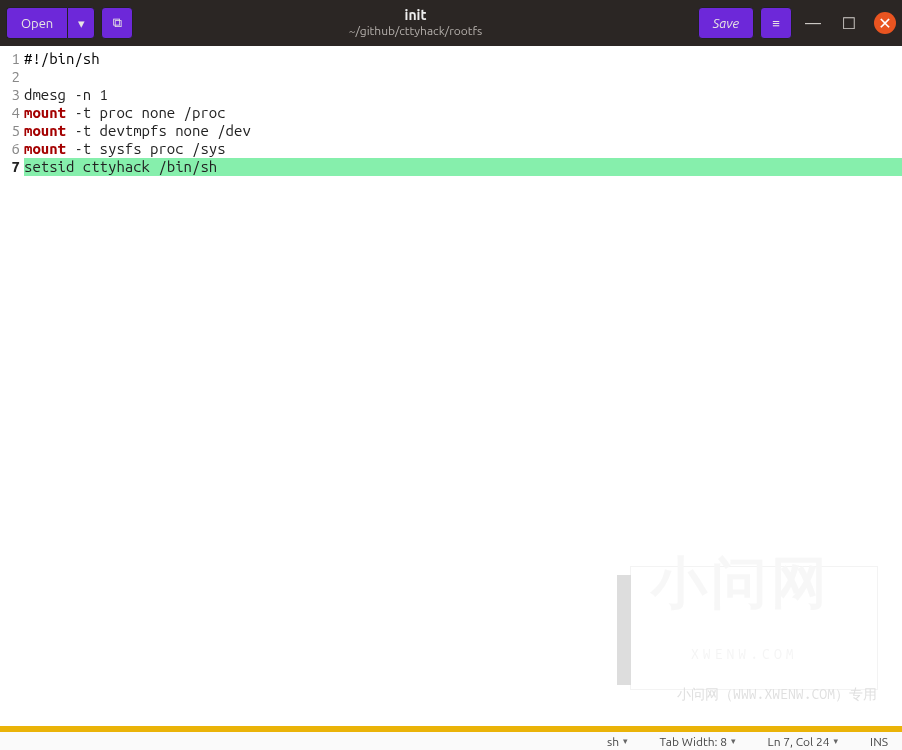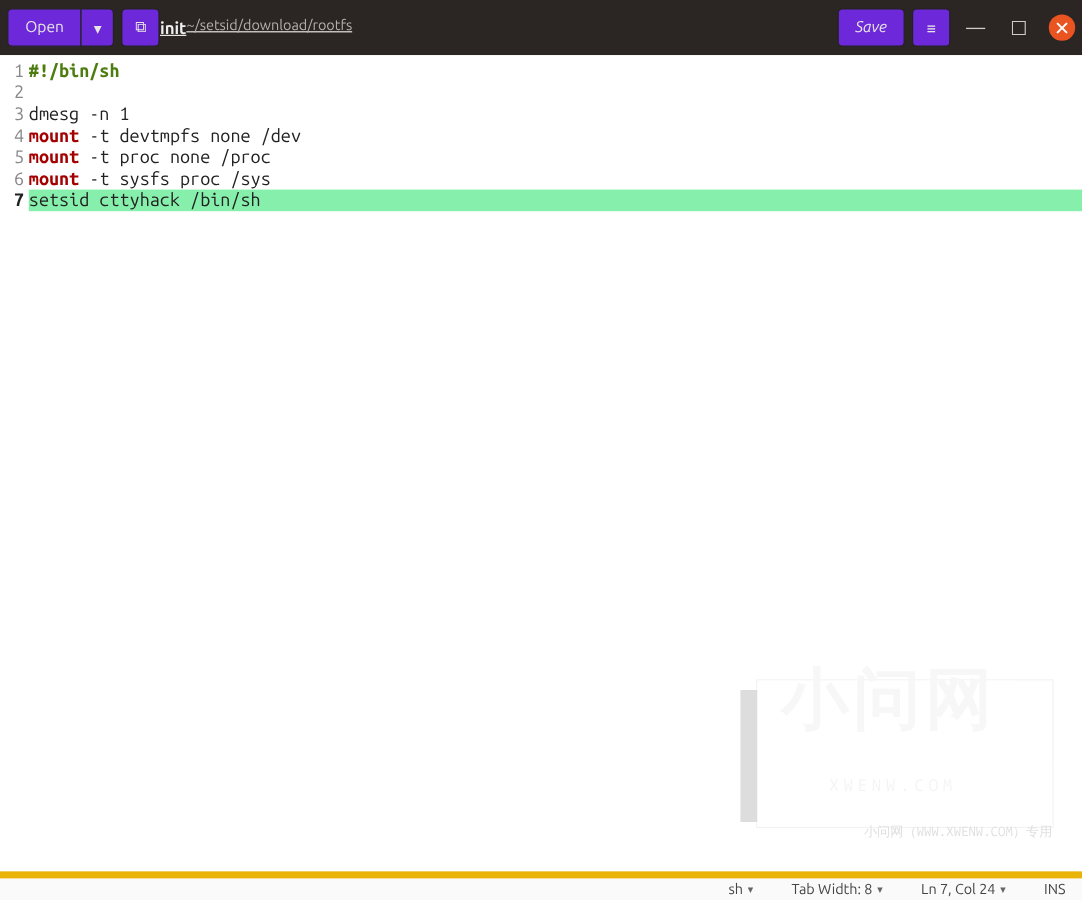--- a/index.html
+++ b/index.html
@@ -34,24 +34,23 @@
     }
     .btn-open { padding: 0 14px; border-top-right-radius: 0; border-bottom-right-radius: 0; border-right: none; }
     .btn-caret { width: 28px; border-top-left-radius: 0; border-bottom-left-radius: 0; }
     .btn-newtab { width: 32px; margin-left: 6px; }
     .btn-save { padding: 0 14px; font-style: italic; }
     .btn-menu { width: 32px; margin-left: 6px; }
     .title-center {
       flex: 1;
       text-align: center;
       display: flex;
-      flex-direction: row;
-      justify-content: flex-start;
+      flex-direction: column;
+      justify-content: flex-end;
       line-height: 1.2;
-      text-decoration: underline;
     }
     .title-main { font-weight: bold; font-size: 14px; color: #eee; }
     .title-sub { font-size: 12px; color: #b5b0ac; }
     .win-controls { display: flex; gap: 14px; margin-left: 10px; align-items: center; }
     .win-btn {
       width: 22px; height: 22px;
       display: flex; align-items: center; justify-content: center;
       cursor: pointer;
       color: #d0ccc8;
     }
@@ -75,21 +74,21 @@
       text-align: right;
       padding-right: 4px;
       color: #888;
       user-select: none;
     }
     .gutter div { height: 18px; }
     .gutter .cur { font-weight: bold; color: #222; }
     .code { flex: 1; }
     .code .line { height: 18px; white-space: pre; }
     .line.cur { background: #86efac; }
-    .tok-shebang { color: #4d7c0f; font-weight: bold; }
+    .tok-shebang { color: #000000; font-weight: normal; }
     .tok-cmd { color: #a40000; font-weight: bold; }
     .tok-plain { color: #222; }
     .statusbar {
       height: 24px;
       border-top: 6px solid #eab308;
       background: #fafafa;
       display: flex;
       align-items: center;
       font-size: 12px;
       color: #444;
@@ -123,38 +122,38 @@
     .wm-small {
       position: absolute;
       left: 60px; top: 78px;
       font-size: 14px;
       letter-spacing: 4px;
       color: #eaeaea;
     }
     .wm-foot {
       position: absolute;
       right: 0; bottom: -14px;
-      font-size: 11px;
+      font-size: 14px;
       color: #c0c0c0;
     }
   </style>
 </head>
 <body>
 
 <div class="titlebar">
   <div class="btn btn-open">Open</div>
   <div class="btn btn-caret">
       <span>▾</span>
     </div>
   <div class="btn btn-newtab">
       <span>⧉</span>
     </div>
   <div class="title-center">
     <div class="title-main">init</div>
-    <div class="title-sub">~/setsid/download/rootfs</div>
+    <div class="title-sub">~/github/cttyhack/rootfs</div>
   </div>
   <div class="btn btn-save">Save</div>
   <div class="btn btn-menu">
       <span>≡</span>
     </div>
   <div class="win-controls">
     <div class="win-btn">
         <span>—</span>
       </div>
     <div class="win-btn">
@@ -173,22 +172,22 @@
       <div>3</div>
       <div>4</div>
       <div>5</div>
       <div>6</div>
       <div class="cur">7</div>
     </div>
   <div class="code" id="code">
       <div class="line"><span class="tok-shebang">#!/bin/sh</span></div>
       <div class="line"></div>
       <div class="line"><span class="tok-plain">dmesg -n 1</span></div>
+      <div class="line"><span class="tok-cmd">mount</span><span class="tok-plain"> -t proc none /proc</span></div>
       <div class="line"><span class="tok-cmd">mount</span><span class="tok-plain"> -t devtmpfs none /dev</span></div>
-      <div class="line"><span class="tok-cmd">mount</span><span class="tok-plain"> -t proc none /proc</span></div>
       <div class="line"><span class="tok-cmd">mount</span><span class="tok-plain"> -t sysfs proc /sys</span></div>
       <div class="line cur"><span class="tok-plain">setsid cttyhack /bin/sh</span></div>
     </div>
   <div class="watermark">
     <div class="watermark-tab"></div>
     <div class="wm-big">小问网</div>
     <div class="wm-small">XWENW.COM</div>
     <div class="wm-foot">小问网（WWW.XWENW.COM）专用</div>
   </div>
 </div>

